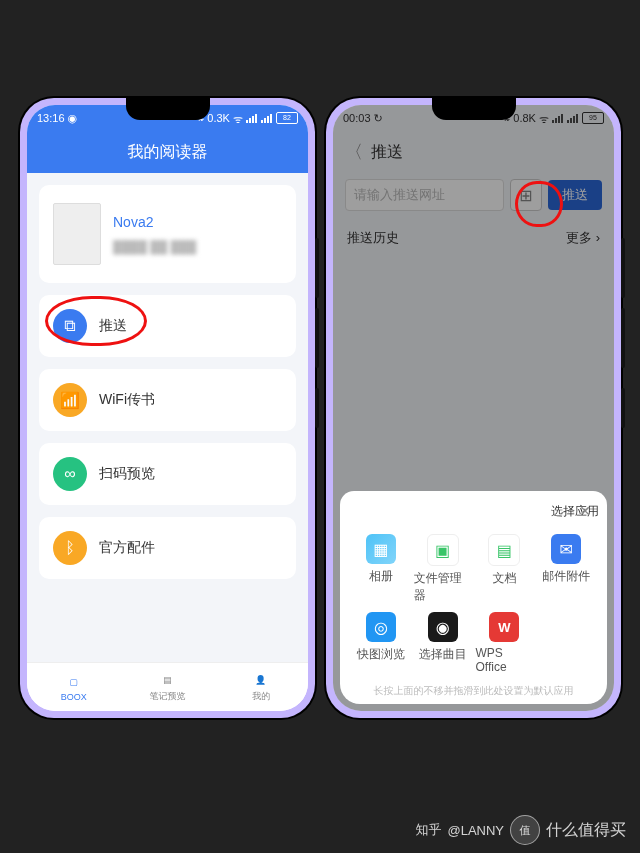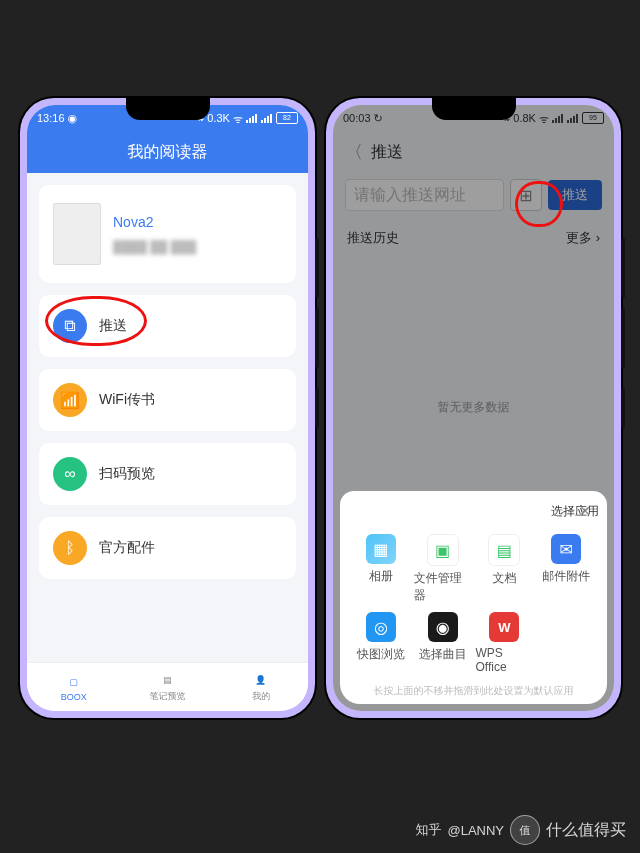--- a/index.html
+++ b/index.html
@@ -30,21 +30,21 @@
   .bn-item{flex:1;display:flex;flex-direction:column;align-items:center;justify-content:center;gap:1px;font-size:9px;color:#888;}
   .bn-item.active{color:#3a7bf0;}
   .bn-ico{width:18px;height:18px;display:flex;align-items:center;justify-content:center;}
 
   .phone.right .screen{background:#f3f5f9;}
   .phone.right .statusbar{color:#333;}
   .dim-overlay{position:absolute;inset:0;background:rgba(0,0,0,0.38);}
   .r-header{height:42px;display:flex;align-items:center;gap:8px;padding:0 12px;color:#333;font-size:16px;}
   .r-back{font-size:18px;color:#888;}
   .r-inputrow{display:flex;gap:6px;padding:6px 12px;align-items:center;}
-  .r-input{flex:1;height:30px;border:1px solid #ddd;border-radius:4px;padding:0 8px;font-size:16px;color:#bbb;display:flex;align-items:center;background:#fff;}
+  .r-input{flex:1;height:30px;border:1px solid #ddd;border-radius:4px;padding:0 8px;font-size:13px;color:#bbb;display:flex;align-items:center;background:#fff;}
   .r-addbtn{width:30px;height:30px;border:1px solid #ccc;border-radius:4px;background:#fff;display:flex;align-items:center;justify-content:center;color:#888;}
   .r-push{height:30px;padding:0 14px;background:#2b68d8;color:#fff;border-radius:4px;display:flex;align-items:center;font-size:13px;}
   .r-hist{display:flex;justify-content:space-between;padding:12px 14px;font-size:13px;color:#333;}
   .r-empty{text-align:center;color:#999;font-size:12px;padding-top:140px;}
   .sheet{position:absolute;left:7px;right:7px;bottom:7px;background:#fff;border-radius:14px 14px 20px 20px;padding:12px 8px 6px;z-index:5;}
   .sheet-title{position:relative;text-align:right;font-size:12px;color:#333;padding-bottom:8px;}
   .sheet-close{position:absolute;right:8px;top:0;color:#888;font-size:14px;}
   .app-grid{display:grid;grid-template-columns:repeat(4,1fr);gap:8px 4px;padding:6px 4px;}
   .app{display:flex;flex-direction:column;align-items:center;gap:4px;}
   .app-ico{width:30px;height:30px;border-radius:6px;display:flex;align-items:center;justify-content:center;font-size:16px;color:#fff;}
@@ -165,21 +165,20 @@
           </div>
         <div class="r-addbtn">
           <span>⊞</span>
         </div>
         <div class="r-push">推送</div>
       </div>
       <div class="r-hist">
         <span>推送历史</span>
         <span><span>更多</span> ›</span>
       </div>
-      <div class="r-empty">暂无更多数据</div>
       <div class="dim-overlay"></div>
       <div class="red-ring" style="left:182px;top:76px;width:42px;height:40px;z-index:3"></div>
 
       <div class="sheet">
         <div class="sheet-title">
           <span>选择应用</span>
           <span class="sheet-close">✕</span>
         </div>
         <div class="app-grid" id="app-grid">
             <div class="app">

